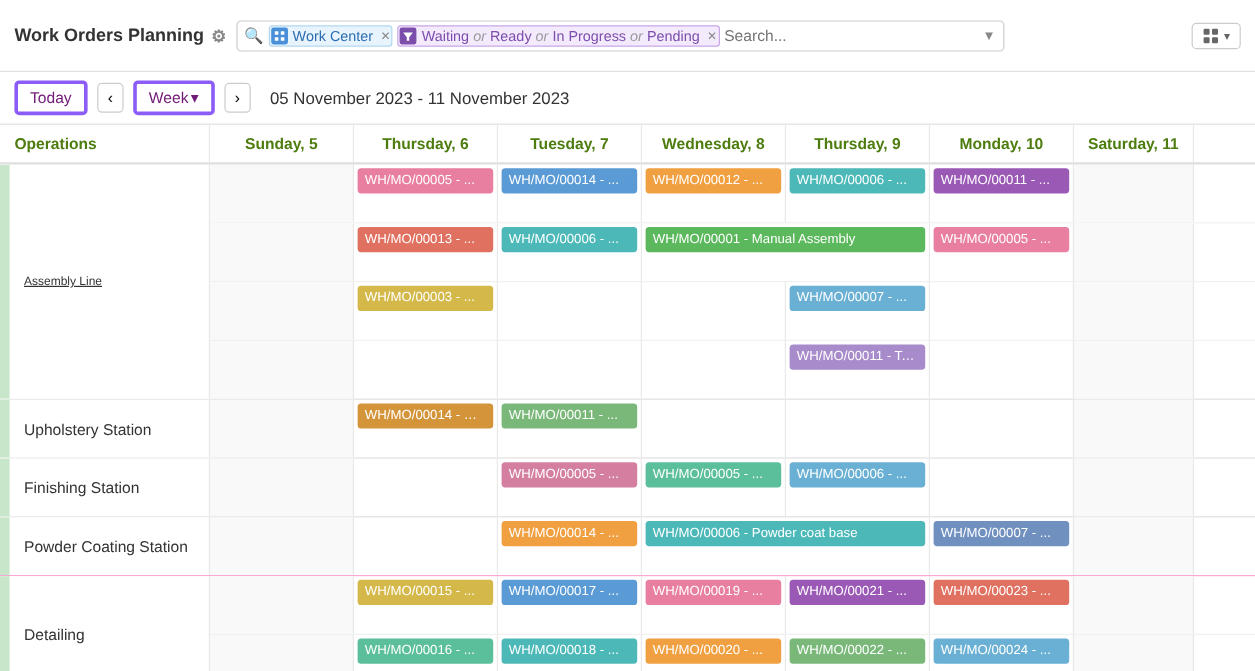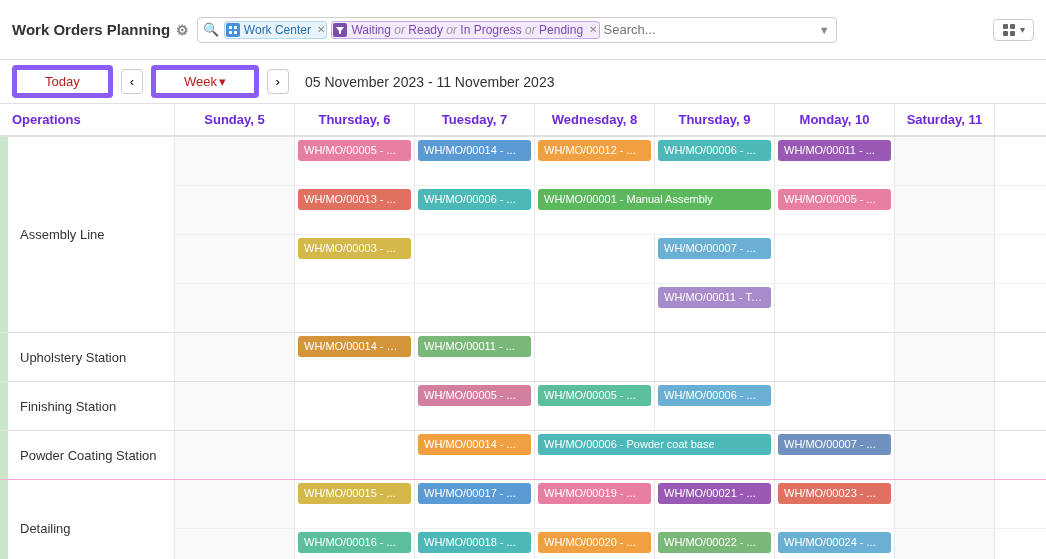--- a/index.html
+++ b/index.html
@@ -15,29 +15,29 @@
     .filter-tag .tag-icon { width: 14px; height: 14px; border-radius: 2px; display: flex; align-items: center; justify-content: center; }
     .tag-wc { background: #4a90d9; }
     .tag-filter { background: #7c4dab; }
     .tag-close { cursor: pointer; color: #888; font-size: 10px; margin-left: 2px; }
     .search-input { border: none; outline: none; flex: 1; font-size: 13px; min-width: 80px; }
     .dropdown-arrow { color: #888; cursor: pointer; font-size: 11px; margin-left: 2px; }
     .view-toggle { display: flex; align-items: center; border: 1px solid #ccc; border-radius: 4px; padding: 3px 8px; cursor: pointer; gap: 4px; margin-left: auto; }
     
     
     .subtoolbar { display: flex; align-items: center; height: 44px; border-bottom: 1px solid #e0e0e0; padding: 0 12px; gap: 8px; }
-    .btn { border: 5px solid #8b5cf6; background: #fff; border-radius: 4px; padding: 4px 28px; cursor: pointer; font-size: 13px; color: #b91c1c; }
+    .btn { border: 3px solid #8b5cf6; background: #fff; border-radius: 4px; padding: 4px 10px; cursor: pointer; font-size: 13px; color: #701a75; }
     .btn-nav { border: 1px solid #ccc; background: #fff; border-radius: 4px; padding: 4px 8px; cursor: pointer; font-size: 13px; }
     .week-btn { display: flex; align-items: center; gap: 2px; }
     .date-range { font-size: 14px; font-weight: 500; color: #333; margin-left: 8px; }
     
     
     .calendar { display: flex; flex-direction: column; height: calc(100vh - 88px); overflow: auto; }
     .cal-header { display: grid; grid-template-columns: 175px 120px 120px 120px 120px 120px 120px 100px; border-bottom: 2px solid #e0e0e0; background: #fff; position: sticky; top: 0; z-index: 10; }
-    .cal-header-cell { padding: 8px 6px; text-align: center; font-weight: 600; font-size: 13px; color: #6d28d9; border-right: 1px solid #e8e8e8; }
+    .cal-header-cell { padding: 8px 6px; text-align: center; font-weight: 600; font-size: 13px; color: #4d7c0f; border-right: 1px solid #e8e8e8; }
     .cal-header-cell:first-child { text-align: left; padding-left: 12px; }
     .cal-cell { padding: 3px; border-right: 1px solid #e8e8e8; display: flex; flex-direction: column; gap: 2px; min-height: 48px; }
     .cal-cell.shaded { background: #f9f9f9; }
     
     .event { border-radius: 3px; padding: 3px 6px; font-size: 11px; font-weight: 500; color: #fff; white-space: nowrap; overflow: hidden; text-overflow: ellipsis; cursor: pointer; line-height: 1.4; }
     
     
     .ev-pink { background: #e97fa0; }
     .ev-orange { background: #f0a040; }
     .ev-yellow { background: #d4b84a; }
@@ -128,21 +128,21 @@
     <div class="cal-header-cell">Sunday, 5</div>
     <div class="cal-header-cell">Thursday, 6</div>
     <div class="cal-header-cell">Tuesday, 7</div>
     <div class="cal-header-cell">Wednesday, 8</div>
     <div class="cal-header-cell">Thursday, 9</div>
     <div class="cal-header-cell">Monday, 10</div>
     <div class="cal-header-cell">Saturday, 11</div>
   </div>
 
   <div style="display:grid; grid-template-columns: 175px 1fr; border-bottom: 1px solid #e0e0e0;">
-    <div class="group-label" style="grid-row:1/5; align-items:center; font-size:13px;">Assembly Line</div>
+    <div class="group-label" style="grid-row:1/5; align-items:center; font-size:10px;text-decoration:underline;">Assembly Line</div>
     <div style="display:grid; grid-template-columns: 120px 120px 120px 120px 120px 120px 100px; border-bottom:1px solid #f0f0f0; min-height:36px;">
       <div class="cal-cell shaded"></div>
       <div class="cal-cell">
           <div class="event ev-pink">WH/MO/00005 - ...</div>
         </div>
       <div class="cal-cell">
           <div class="event ev-blue">WH/MO/00014 - ...</div>
         </div>
       <div class="cal-cell">
           <div class="event ev-orange">WH/MO/00012 - ...</div>

